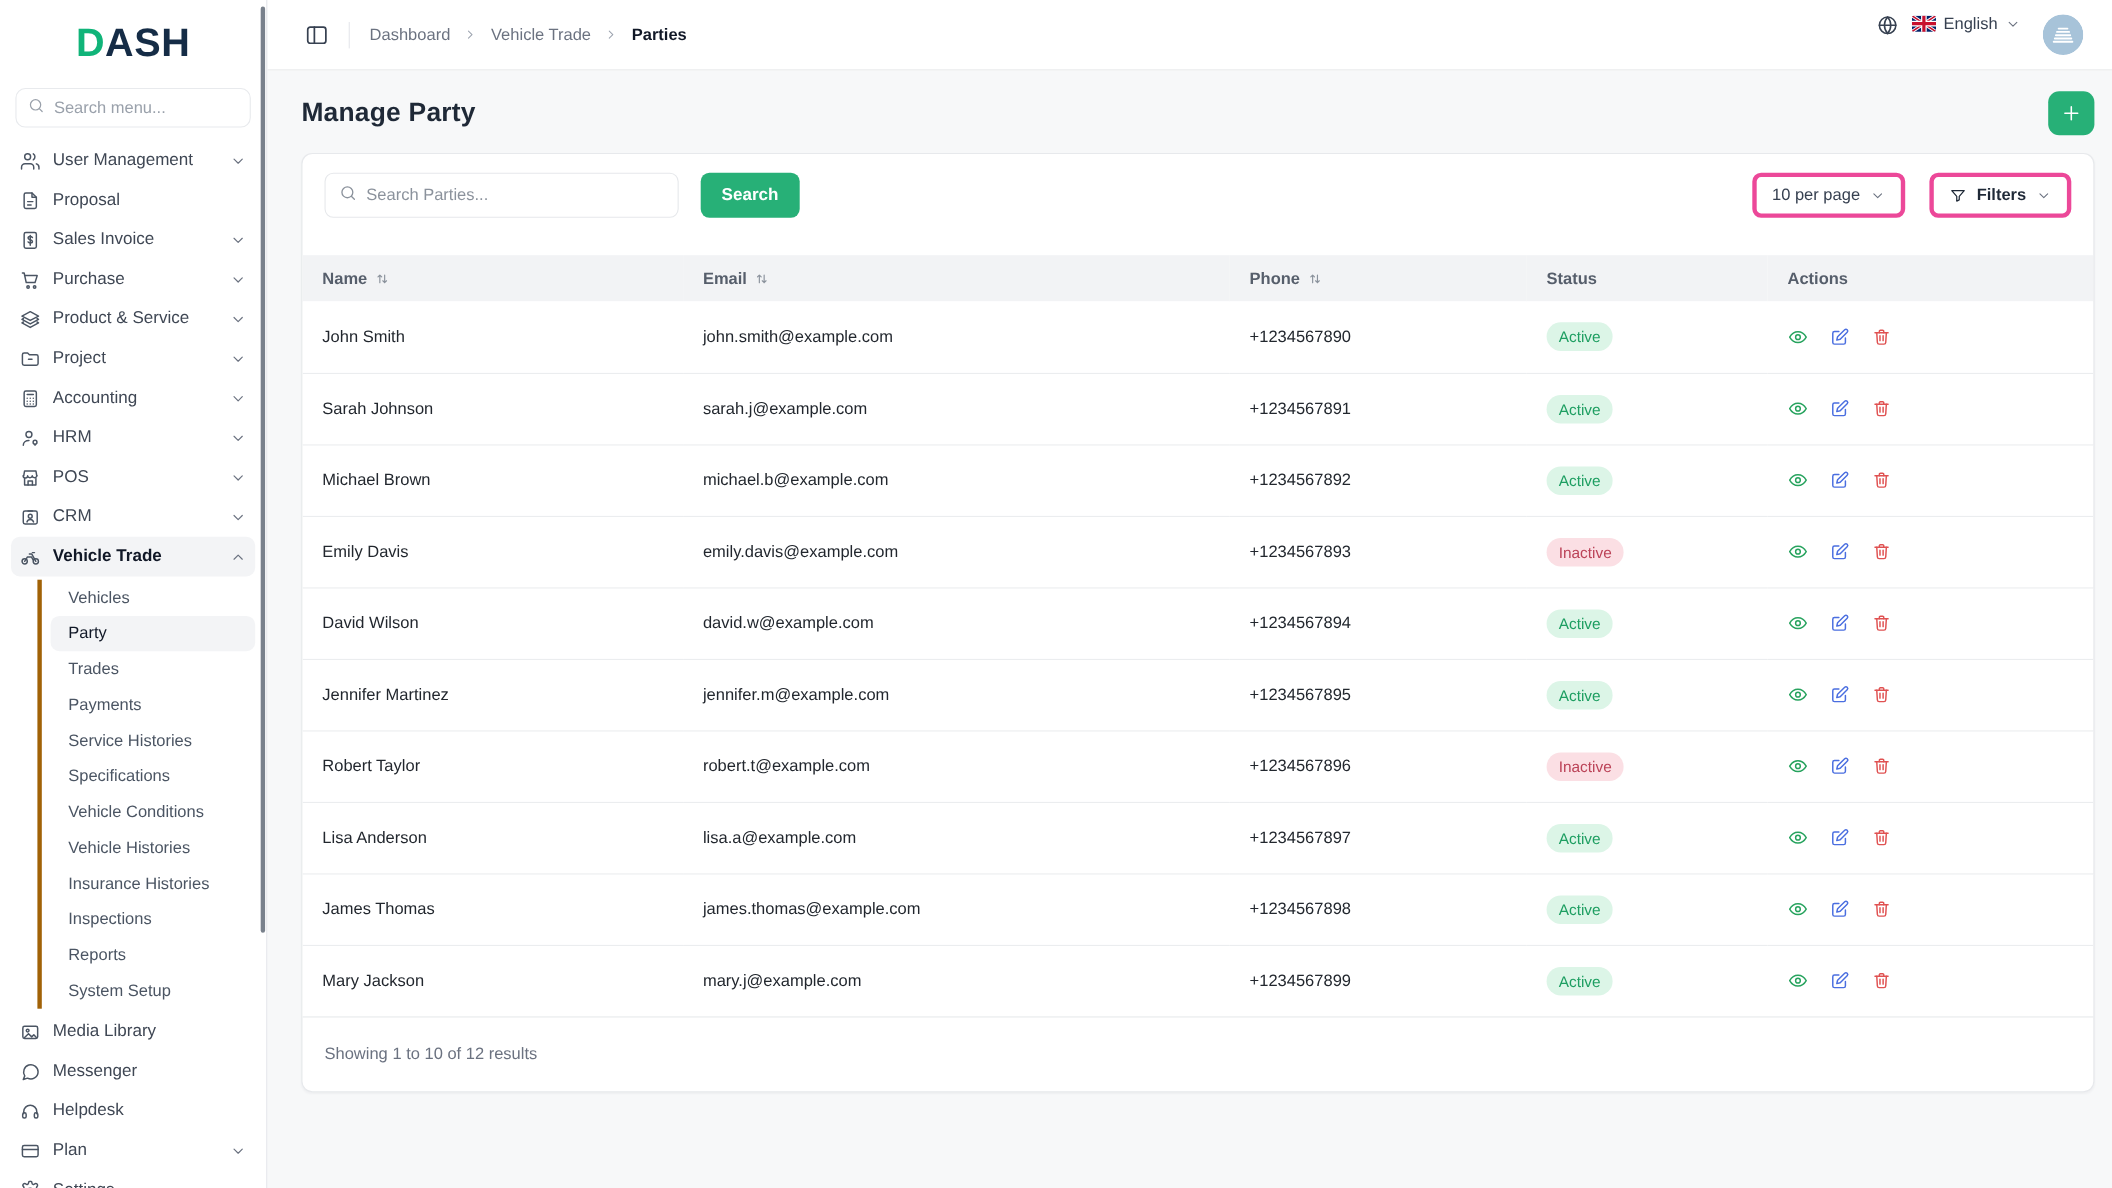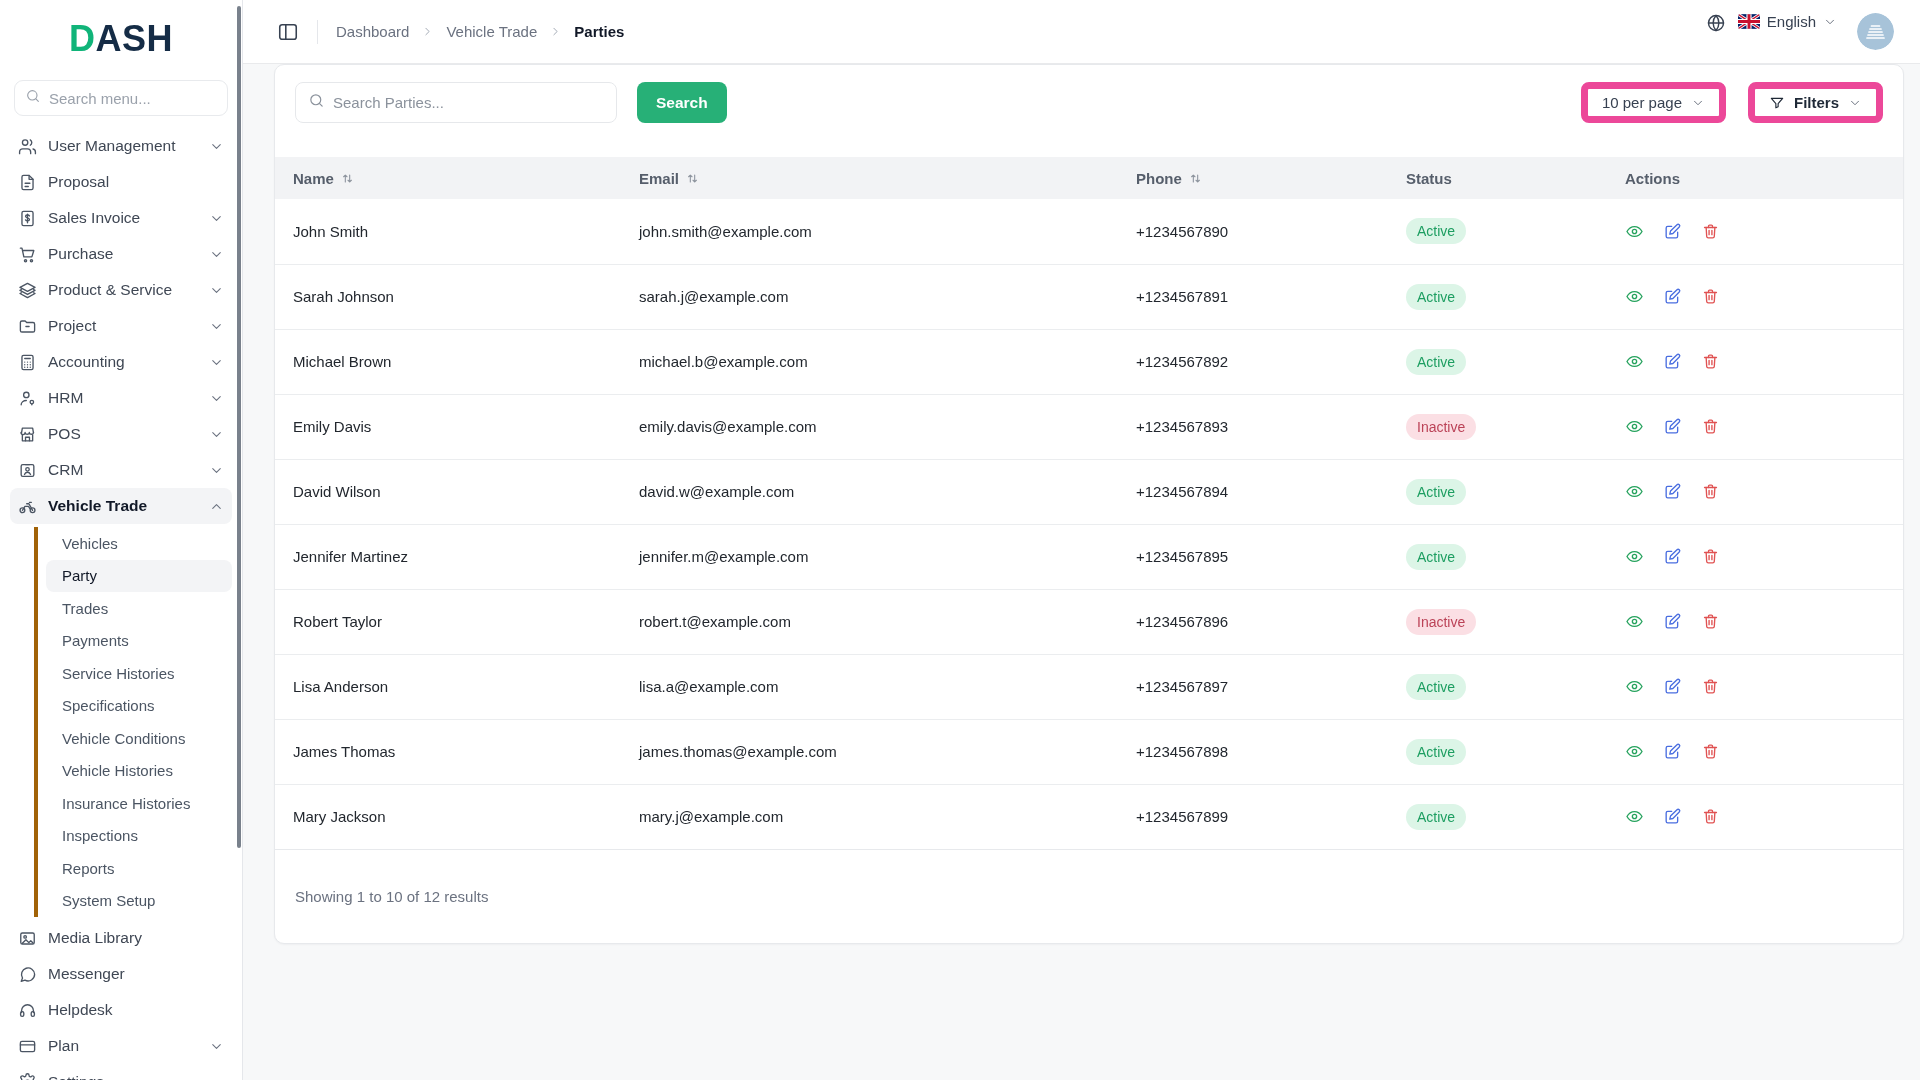--- a/index.html
+++ b/index.html
@@ -57,21 +57,21 @@
   .add-button svg { width:20px; height:20px; }
 
   .card { background:#fff; border:1px solid #e7e9ec; border-radius:10px; width:1630px; overflow:hidden; box-shadow:0 1px 2px rgba(16,24,40,.04); }
   .toolbar { display:flex; align-items:center; padding:17px 20px 34px 20px; }
   .search-wrap { display:flex; align-items:center; gap:8px; width:322px; height:41px; border:1px solid #e6e8eb; border-radius:8px; padding:0 12px; }
   .search-wrap svg { width:17px; height:17px; color:#8b929c; flex:none; }
   .search-wrap input { border:none; outline:none; width:100%; font-size:15px; color:#374151; font-family:inherit; }
   .search-wrap input::placeholder { color:#8b929c; }
   .search-btn { margin-left:20px; height:41px; padding:0 19px; background:#27b077; border:none; border-radius:8px; color:#fff; font-size:15.5px; font-weight:600; cursor:pointer; font-family:inherit; }
   .toolbar-right { margin-left:auto; display:flex; align-items:center; gap:22px; }
-  .per-page, .filters-btn { height:41px; border:7px solid #ec4899; border-radius:8px; background:#fff; display:flex; align-items:center; gap:9px; padding:0 14px; font-size:15px; color:#374151; cursor:pointer; font-family:inherit; }
+  .per-page, .filters-btn { height:41px; border:4px solid #ec4899; border-radius:8px; background:#fff; display:flex; align-items:center; gap:9px; padding:0 14px; font-size:15px; color:#374151; cursor:pointer; font-family:inherit; }
   .per-page .pp-chevron, .filters-btn .f-chevron { width:14px; height:14px; color:#6b7280; display:flex; }
   .per-page svg, .filters-btn svg { width:14px; height:14px; }
   .filters-btn .funnel-icon { width:16px; height:16px; color:#1f2937; display:flex; }
   .filters-btn .funnel-icon svg { width:16px; height:16px; }
   .filters-btn { font-weight:600; color:#1f2937; }
 
   table { width:100%; border-collapse:collapse; table-layout:fixed; }
   col.c-name { width:346px; } col.c-email { width:497px; } col.c-phone { width:270px; } col.c-status { width:219px; } col.c-actions { width:auto; }
   thead th { background:#f2f3f5; height:42px; text-align:left; font-size:15px; font-weight:700; color:#565e6b; padding:0 16px 0 18px; }
   thead th .th-inner { display:flex; align-items:center; gap:6px; }
@@ -82,21 +82,21 @@
   .badge { display:inline-block; padding:5px 11px; border-radius:999px; font-size:14px; }
   .badge.active { background:#dcf5e7; color:#1d9e61; }
   .badge.inactive { background:#fbdfe4; color:#bb4257; }
   .row-actions { display:flex; align-items:center; gap:19px; }
   .icon-btn { width:19px; height:19px; background:none; border:none; padding:0; cursor:pointer; display:flex; }
   .icon-btn svg { width:19px; height:19px; }
   .icon-btn.view { color:#27a35e; }
   .icon-btn.edit { color:#4a6ee0; }
   .icon-btn.delete { color:#e05252; }
 
-  .card-footer { display:flex; align-items:center; justify-content:space-between; border-top:1px solid #e7e9ec; height:94px; padding:0 20px; }
+  .card-footer { display:flex; align-items:center; justify-content:space-between; border-top:1px solid #e7e9ec; height:68px; padding:0 20px; }
   .results-summary { font-size:15px; color:#6b7280; }
   .pagination { display:flex; align-items:center; gap:10px; }
   .page-nav { display:flex; align-items:center; gap:8px; height:40px; padding:0 15px; border:1px solid #e6e8eb; border-radius:8px; background:#fff; font-size:15px; cursor:pointer; font-family:inherit; }
   .page-nav svg { width:15px; height:15px; }
   .page-nav.prev { color:#9ca3af; }
   .page-nav.next { color:#374151; font-weight:600; }
   .page-num { min-width:36px; height:36px; border-radius:8px; border:1px solid #e6e8eb; background:#fff; color:#374151; font-size:15px; cursor:pointer; font-family:inherit; }
   .page-num.current { background:#27b077; border-color:#27b077; color:#fff; font-weight:600; }
 </style>
 </head>
@@ -405,20 +405,28 @@
               <circle cx="18.5" cy="18.5" r="18.5" fill="#a7c3d9"></circle>
               <g stroke="#fff" stroke-width="1.7" fill="none" stroke-linecap="round">
                 <path d="M10 25h17M11 22h15M12 19h13M13 16h11M14.5 13h8"></path>
               </g>
             </svg>
         </div>
       </div>
     </header>
 
     <div class="content">
+      <div class="page-head">
+        <h1 class="page-title">Manage Party</h1>
+        <button class="add-button" id="add-btn">
+            <svg viewBox="0 0 24 24" fill="none" stroke="currentColor" stroke-width="1.7" stroke-linecap="round" stroke-linejoin="round">
+              <path d="M12 5v14M5 12h14"></path>
+            </svg>
+          </button>
+      </div>
 
       <div class="card">
         <div class="toolbar">
           <div class="search-wrap">
             <span id="party-search-icon"><svg viewBox="0 0 24 24" fill="none" stroke="currentColor" stroke-width="1.7" stroke-linecap="round" stroke-linejoin="round">
                   <circle cx="11" cy="11" r="7"></circle>
                   <path d="m20 20-3.6-3.6"></path>
                 </svg></span>
             <input type="text" placeholder="Search Parties..." style="">
           </div>

